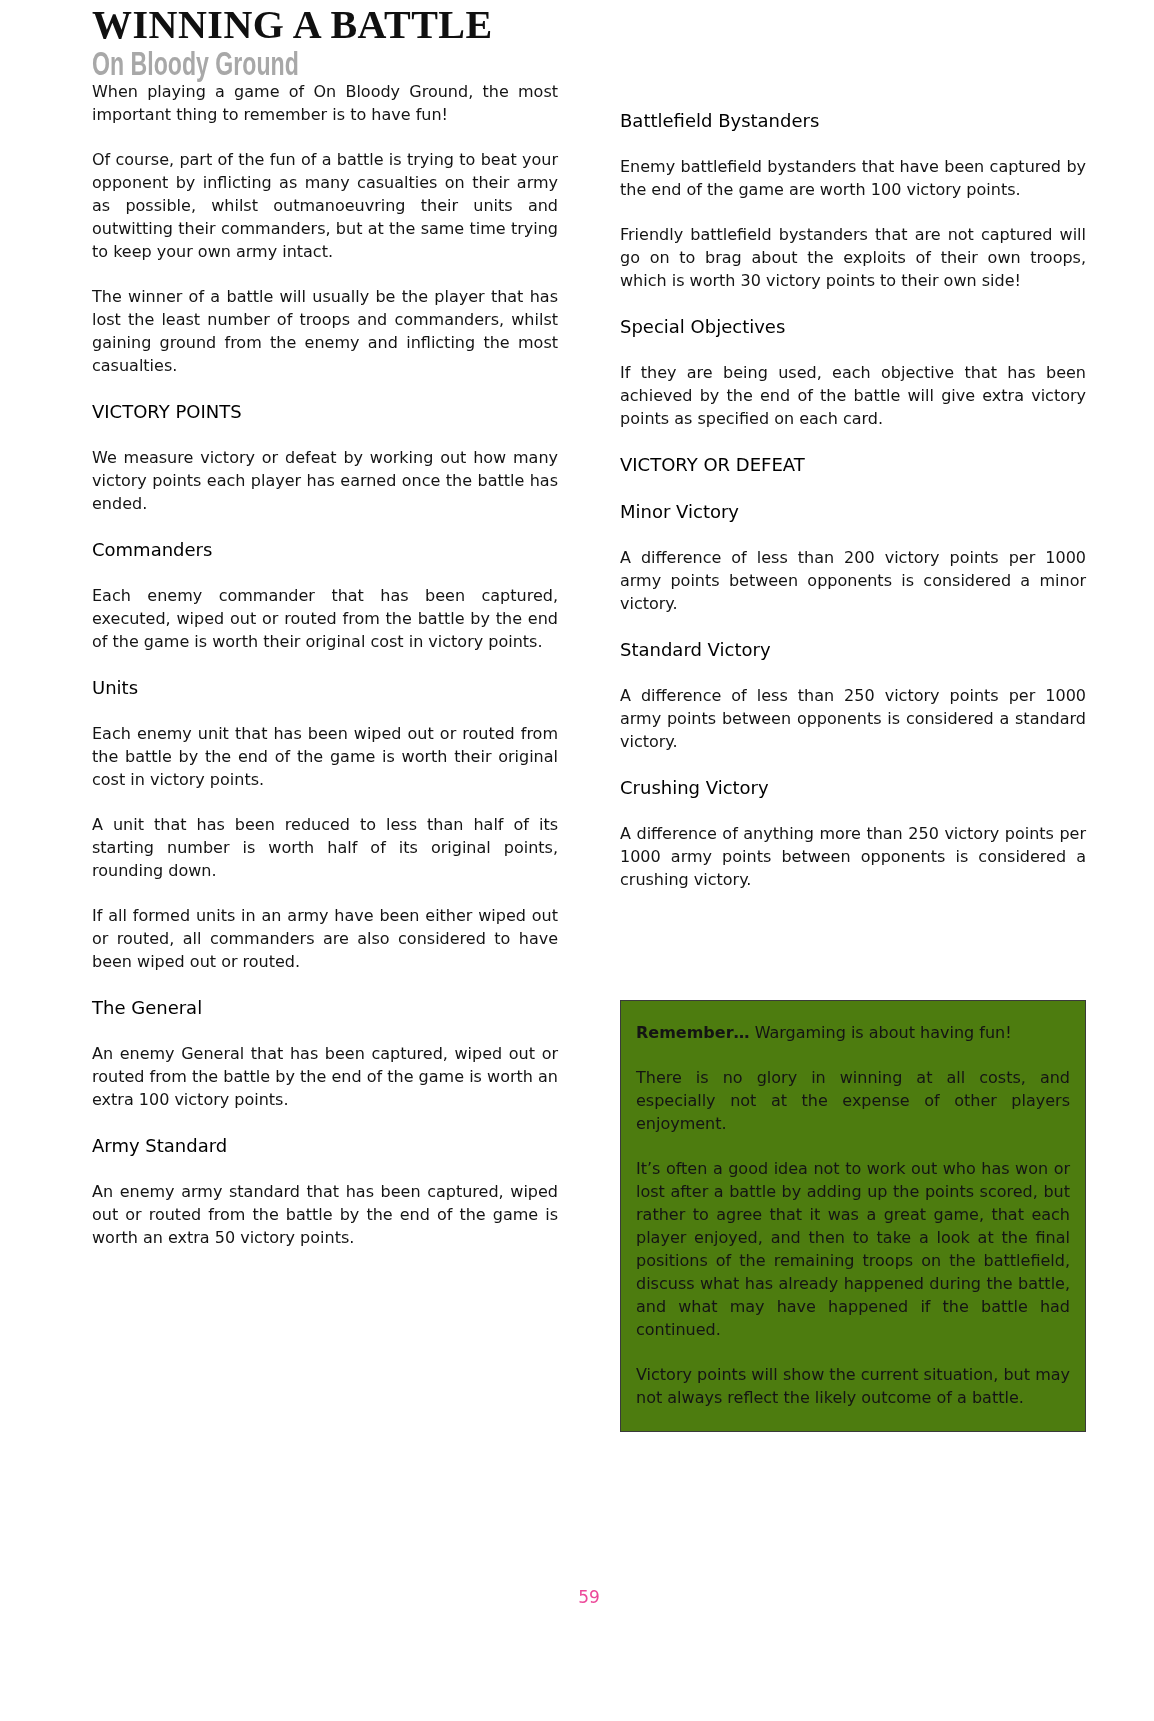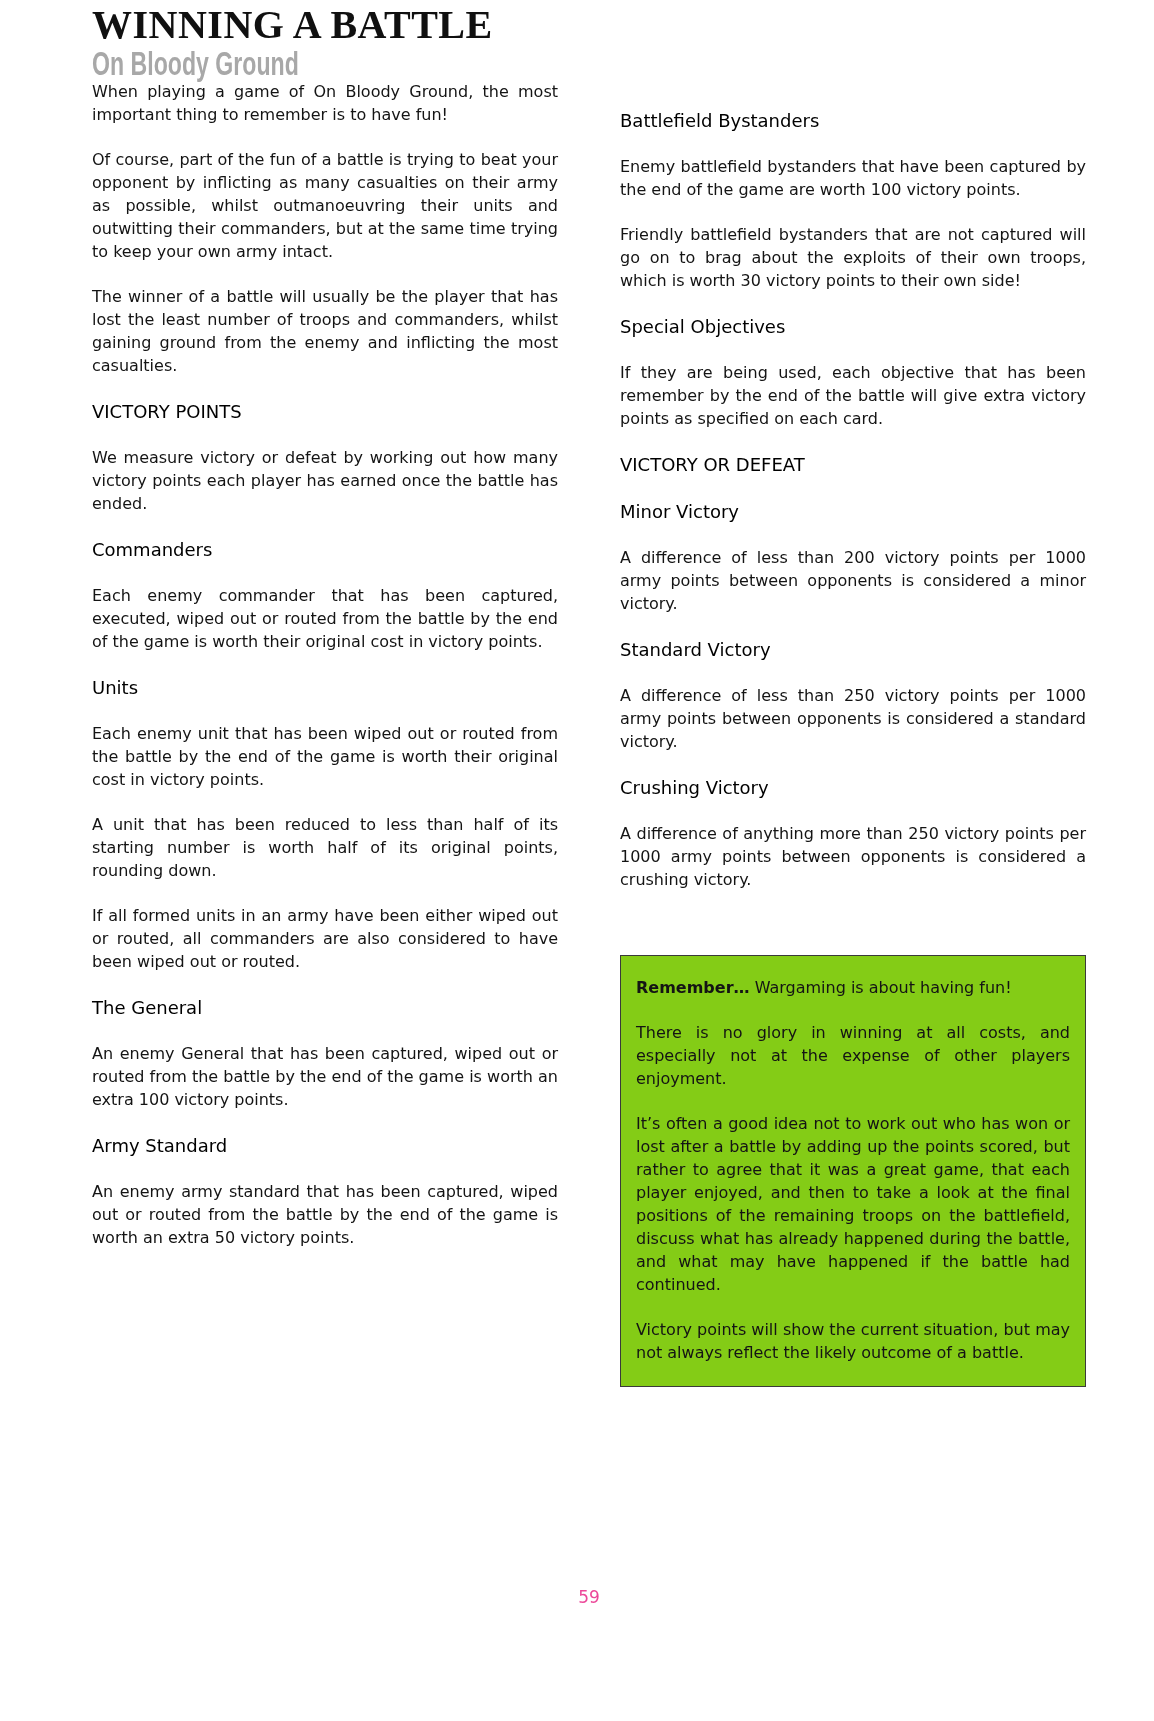--- a/index.html
+++ b/index.html
@@ -51,24 +51,24 @@
     color: #141414;
   }
   h3.sec-heading {
     margin: 0 0 22px 0;
     font-size: 18px;
     line-height: 25px;
     font-weight: normal;
     color: #000000;
   }
   .remember-box {
-    margin-top: 64px;
+    margin-top: 109px;
     border: 1px solid #3a3a3a;
     padding: 20px 15px 12px 15px;
-    background: #84cc16;
+    background: #4d7c0f;
   }
   .remember-box p.body-para:last-child { margin-bottom: 10px; }
   .bold-lead { font-weight: bold; }
   .page-number {
     position: absolute;
     left: 92px;
     width: 994px;
     top: 1586px;
     text-align: center;
     font-size: 17px;
@@ -98,21 +98,21 @@
   <p class="body-para">An enemy General that has been captured, wiped out or routed from the battle by the end of the game is worth an extra 100 victory points.</p>
   <h3 class="sec-heading">Army Standard</h3>
   <p class="body-para">An enemy army standard that has been captured, wiped out or routed from the battle by the end of the game is worth an extra 50 victory points.</p>
 </div>
 
 <div class="col col-right">
   <h3 class="sec-heading">Battlefield Bystanders</h3>
   <p class="body-para">Enemy battlefield bystanders that have been captured by the end of the game are worth 100 victory points.</p>
   <p class="body-para">Friendly battlefield bystanders that are not captured will go on to brag about the exploits of their own troops, which is worth 30 victory points to their own side!</p>
   <h3 class="sec-heading">Special Objectives</h3>
-  <p class="body-para">If they are being used, each objective that has been remember by the end of the battle will give extra victory points as specified on each card.</p>
+  <p class="body-para">If they are being used, each objective that has been achieved by the end of the battle will give extra victory points as specified on each card.</p>
   <h3 class="sec-heading">VICTORY OR DEFEAT</h3>
   <h3 class="sec-heading">Minor Victory</h3>
   <p class="body-para">A difference of less than 200 victory points per 1000 army points between opponents is considered a minor victory.</p>
   <h3 class="sec-heading">Standard Victory</h3>
   <p class="body-para">A difference of less than 250 victory points per 1000 army points between opponents is considered a standard victory.</p>
   <h3 class="sec-heading">Crushing Victory</h3>
   <p class="body-para">A difference of anything more than 250 victory points per 1000 army points between opponents is considered a crushing victory.</p>
 
   <div class="remember-box">
     <p class="body-para">

